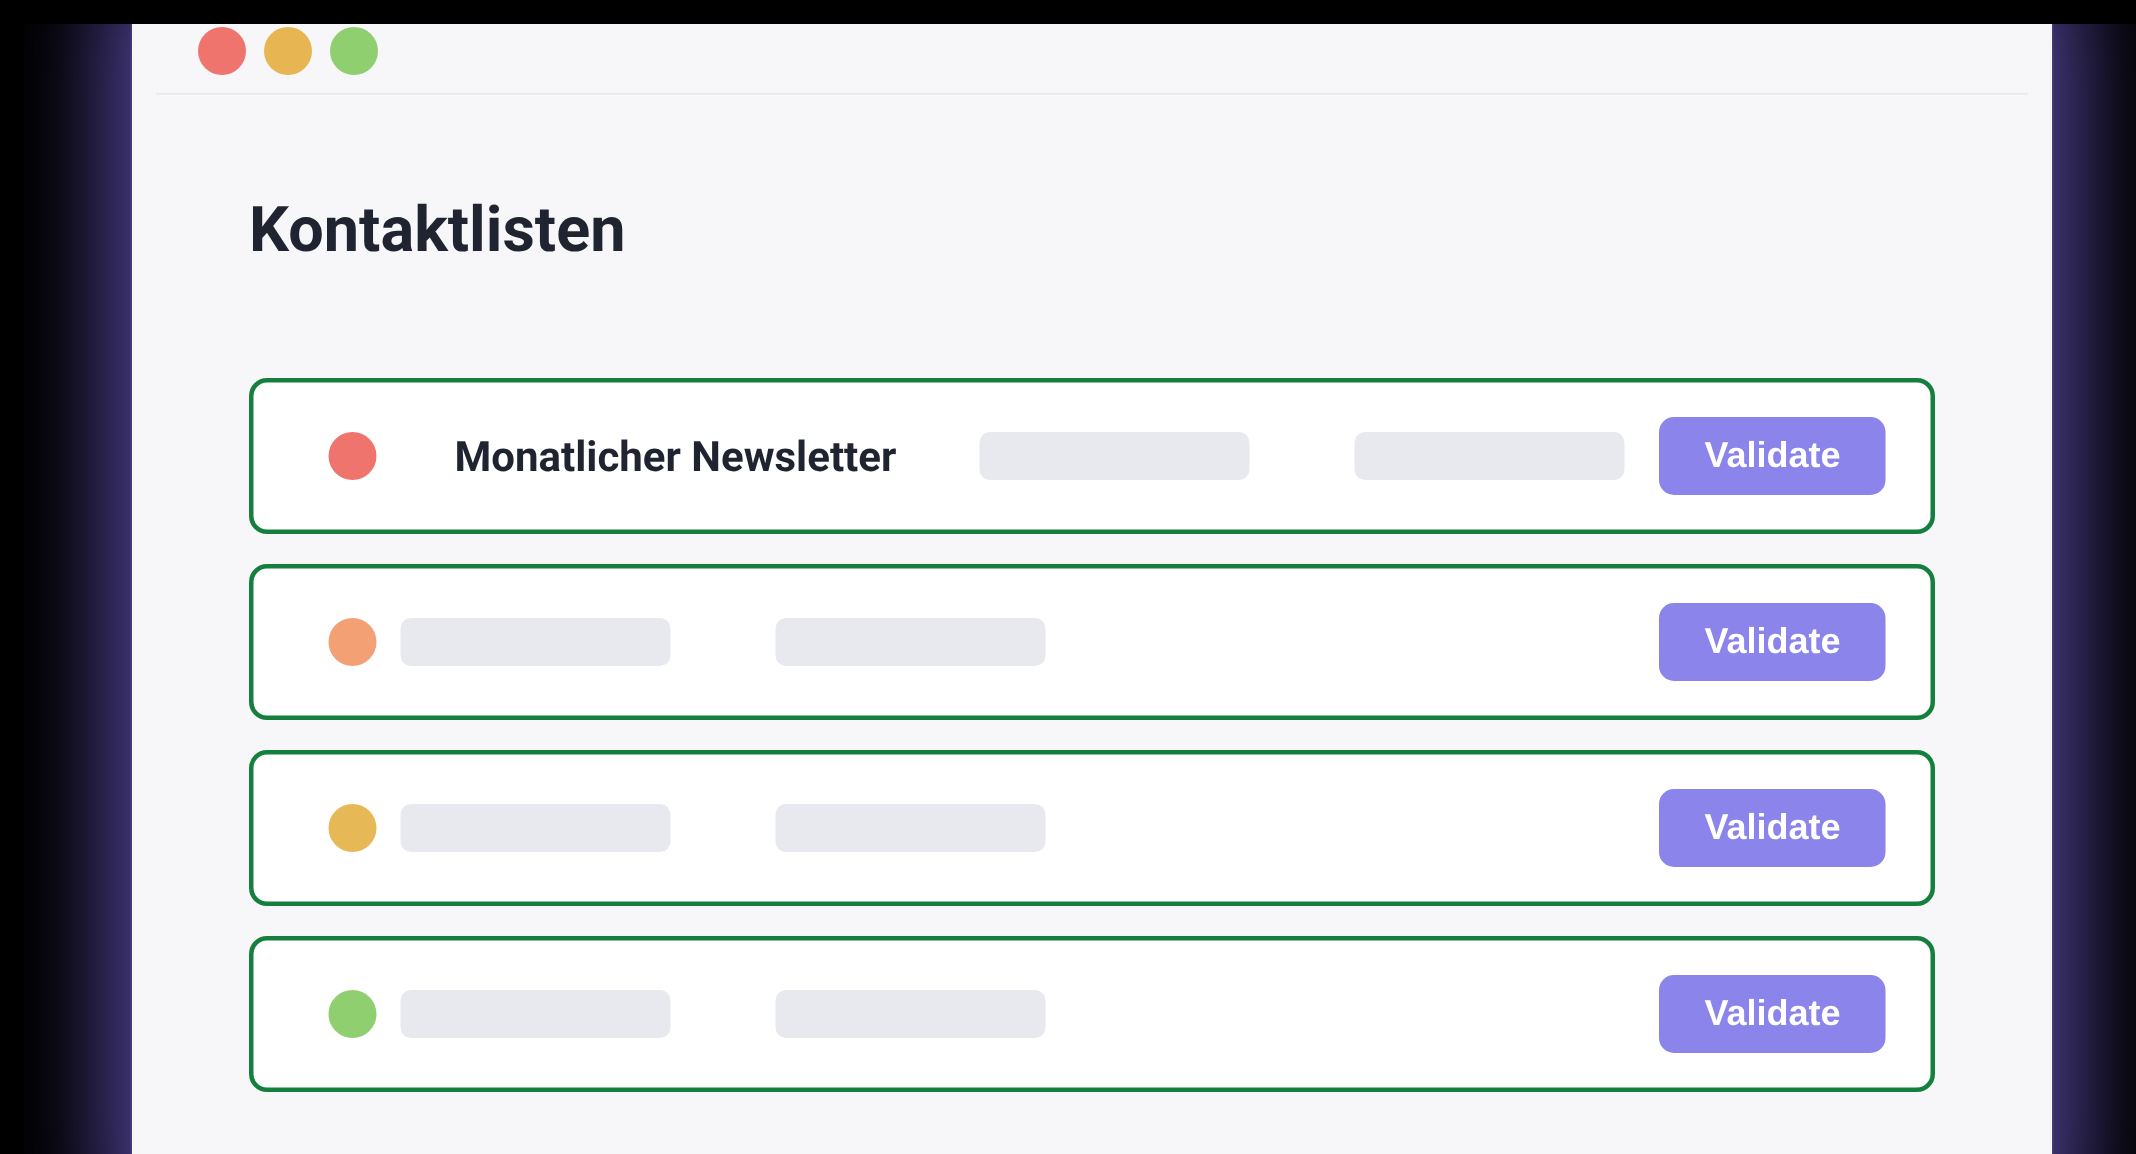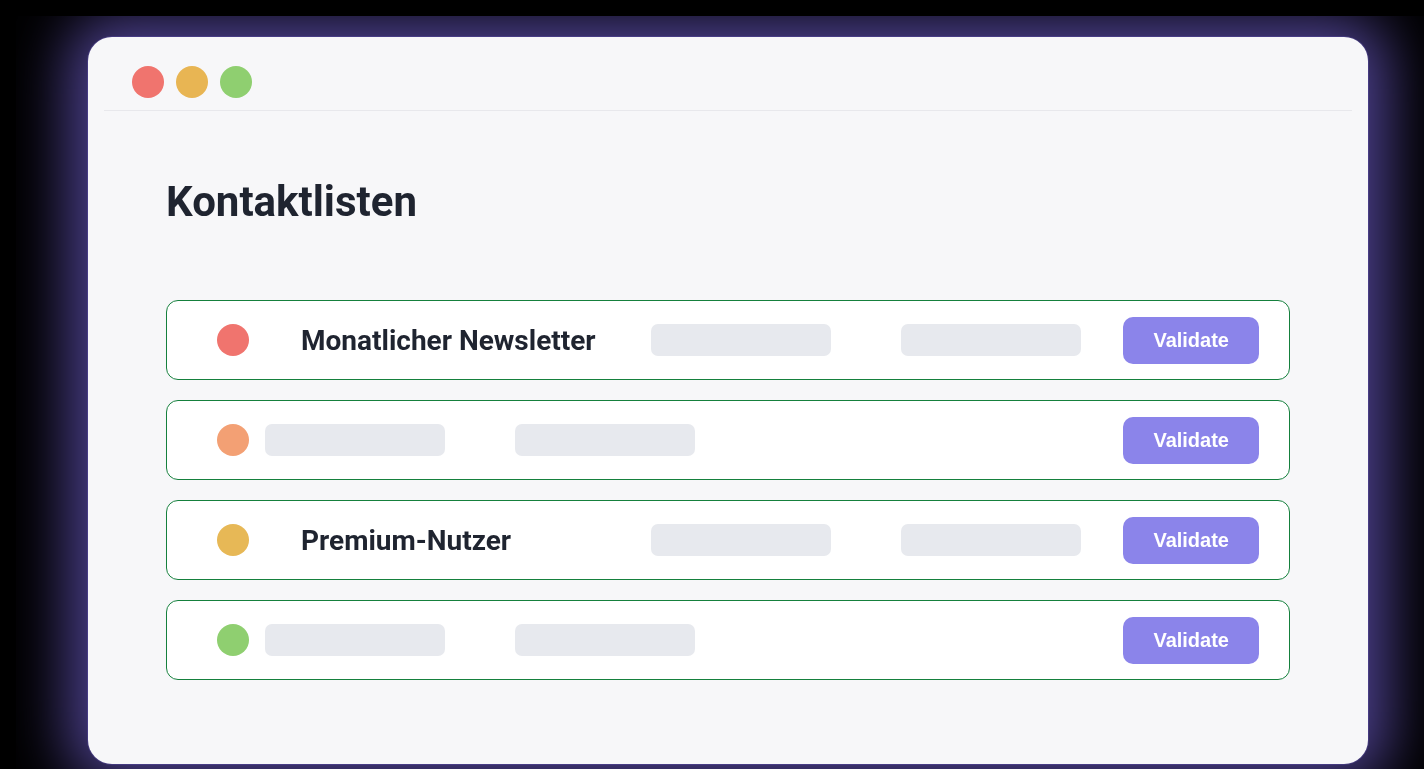--- a/index.html
+++ b/index.html
@@ -49,23 +49,23 @@
     color: #1f2430;
     margin-bottom: 42px;
   }
   .list {
     display: flex;
     flex-direction: column;
     gap: 20px;
   }
   .row {
     background: #ffffff;
-    border: 1px solid #15803d;
+    border: 3px solid #15803d;
     border-radius: 12px;
-    height: 80px;
+    height: 104px;
     display: flex;
     align-items: center;
     padding: 0 30px 0 50px;
   }
   .row-dot {
     width: 28px;
     height: 28px;
     border-radius: 50%;
     flex-shrink: 0;
   }
@@ -85,21 +85,21 @@
   }
   .ph {
     height: 14px;
     width: 180px;
     background: #e7e9ee;
     border-radius: 7px;
   }
   .validate-btn {
     background: #8b84ea;
     color: #ffffff;
-    font-size: 20px;
+    font-size: 24px;
     font-weight: 600;
     border: none;
     border-radius: 10px;
     padding: 12px 30px;
     cursor: pointer;
     flex-shrink: 0;
   }
   .c-red { background: #f0746e; }
   .c-orange { background: #f3a074; }
   .c-yellow { background: #e7b856; }
@@ -132,21 +132,20 @@
         <div class="row-dot c-orange"></div>
         <div class="placeholders">
           <div class="ph"></div>
           <div class="ph"></div>
         </div>
         <button class="validate-btn">Validate</button>
       </div>
 
       <div class="row">
         <div class="row-dot c-yellow"></div>
-        <div class="row-label">Premium-Nutzer</div>
         <div class="placeholders">
           <div class="ph"></div>
           <div class="ph"></div>
         </div>
         <button class="validate-btn">Validate</button>
       </div>
 
       <div class="row">
         <div class="row-dot c-green"></div>
         <div class="placeholders">

